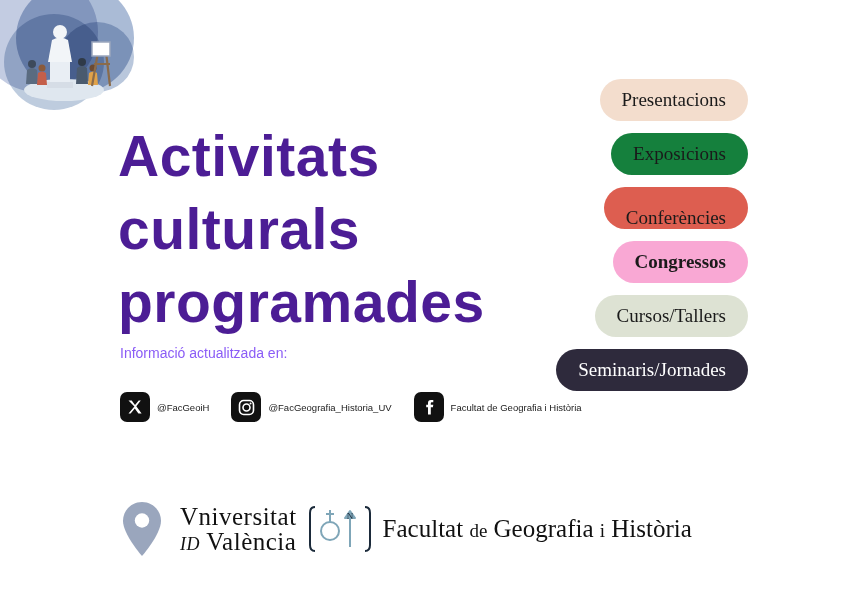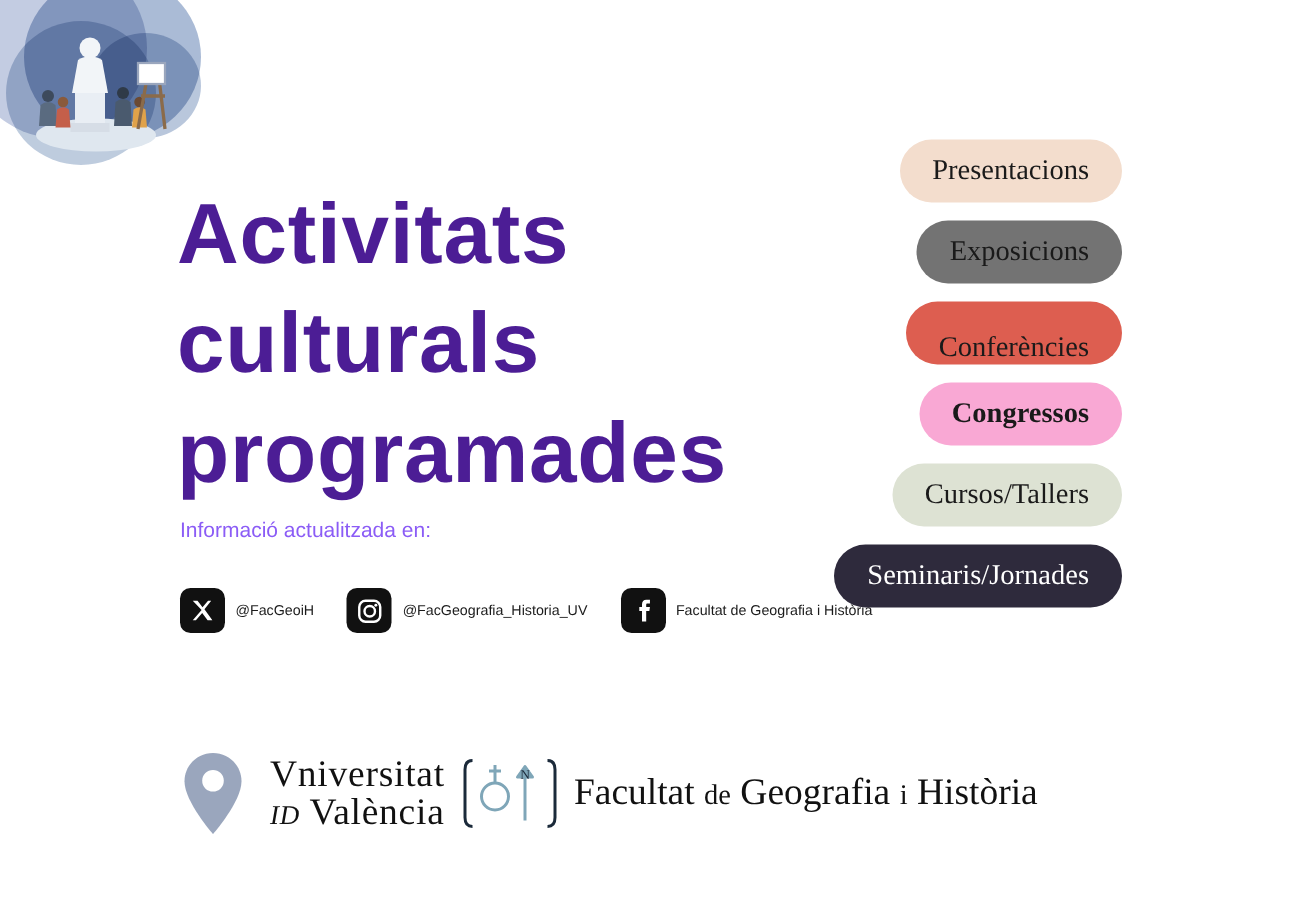--- a/index.html
+++ b/index.html
@@ -112,21 +112,21 @@
   .social-handle {
     font-size: 9.5px;
     color: #1b1b1b;
     white-space: nowrap;
   }
 
   
   .pills {
     position: absolute;
     right: 112px;
-    top: 93px;
+    top: 79px;
     display: flex;
     flex-direction: column;
     align-items: flex-end;
   }
   .pill {
     height: 42px;
     border-radius: 21px;
     margin-bottom: 12px;
     display: flex;
     align-items: center;
@@ -251,21 +251,21 @@
     </span>
     <span class="social-handle">Facultat de Geografia i Història</span>
   </div>
 
 </div>
 
 <div class="pills">
   <div class="pill" style="background:#f3ddcd;">
     <span>Presentacions</span>
   </div>
-  <div class="pill" style="background:#737373;">
+  <div class="pill" style="background:#15803d;">
     <span>Exposicions</span>
   </div>
   <div class="pill" style="background:#dd5e50;align-items:flex-end;">
     <span>Conferències</span>
   </div>
   <div class="pill" style="background:#f9a8d4;font-weight:bold;">
     <span>Congressos</span>
   </div>
   <div class="pill" style="background:#dde2d3;">
     <span>Cursos/Tallers</span>

